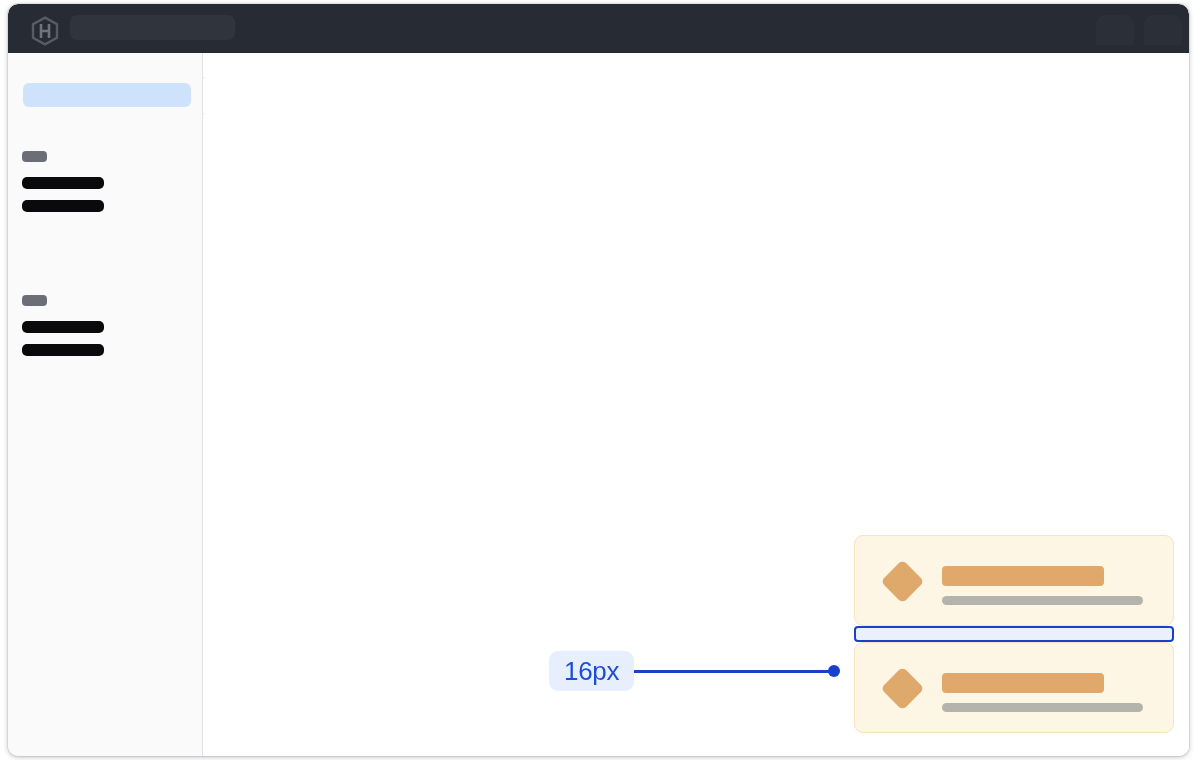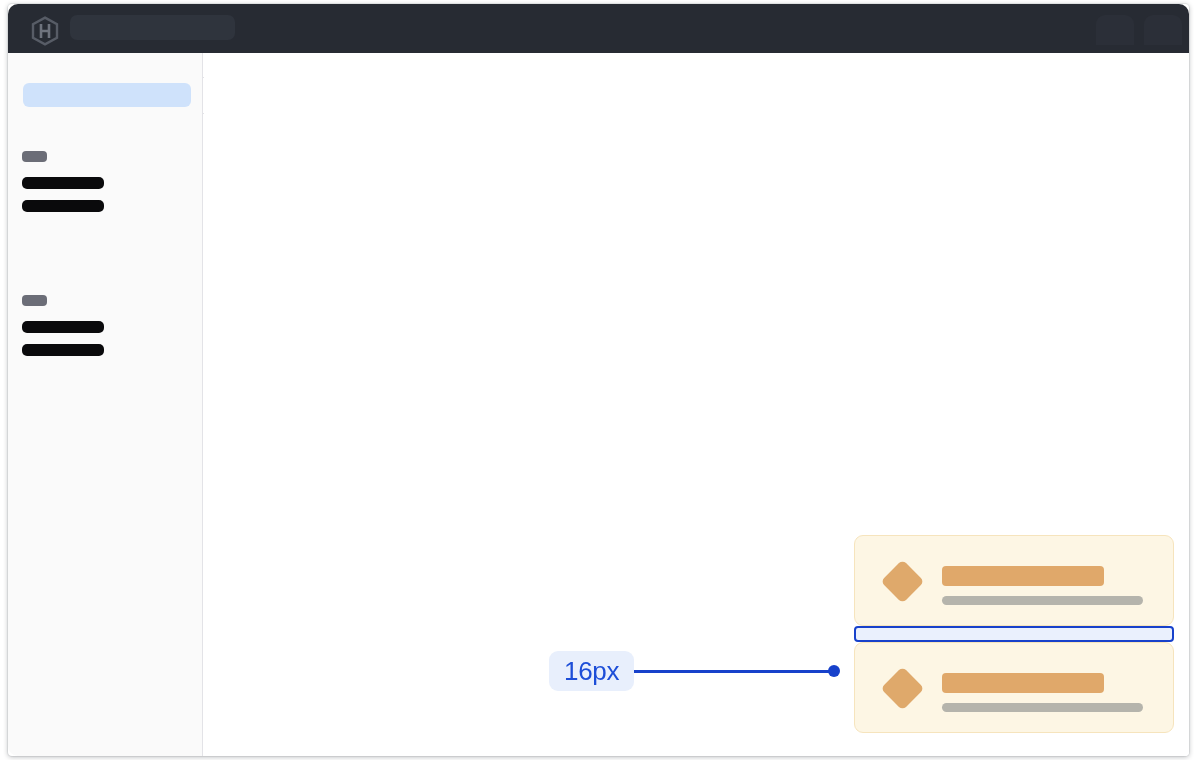--- a/index.html
+++ b/index.html
@@ -15,21 +15,21 @@
   }
 
   
   .app-window {
     position: absolute;
     left: 8px;
     top: 4px;
     width: 1181px;
     height: 752px;
     background: #ffffff;
-    border-radius: 4px;
+    border-radius: 10px;
     box-shadow: 0 1px 5px rgba(24,28,36,0.30), 0 0 0 1px rgba(24,28,36,0.06);
     overflow: hidden;
   }
 
   
   .top-header {
     position: absolute;
     left: 0; top: 0;
     width: 1181px;
     height: 49px;

